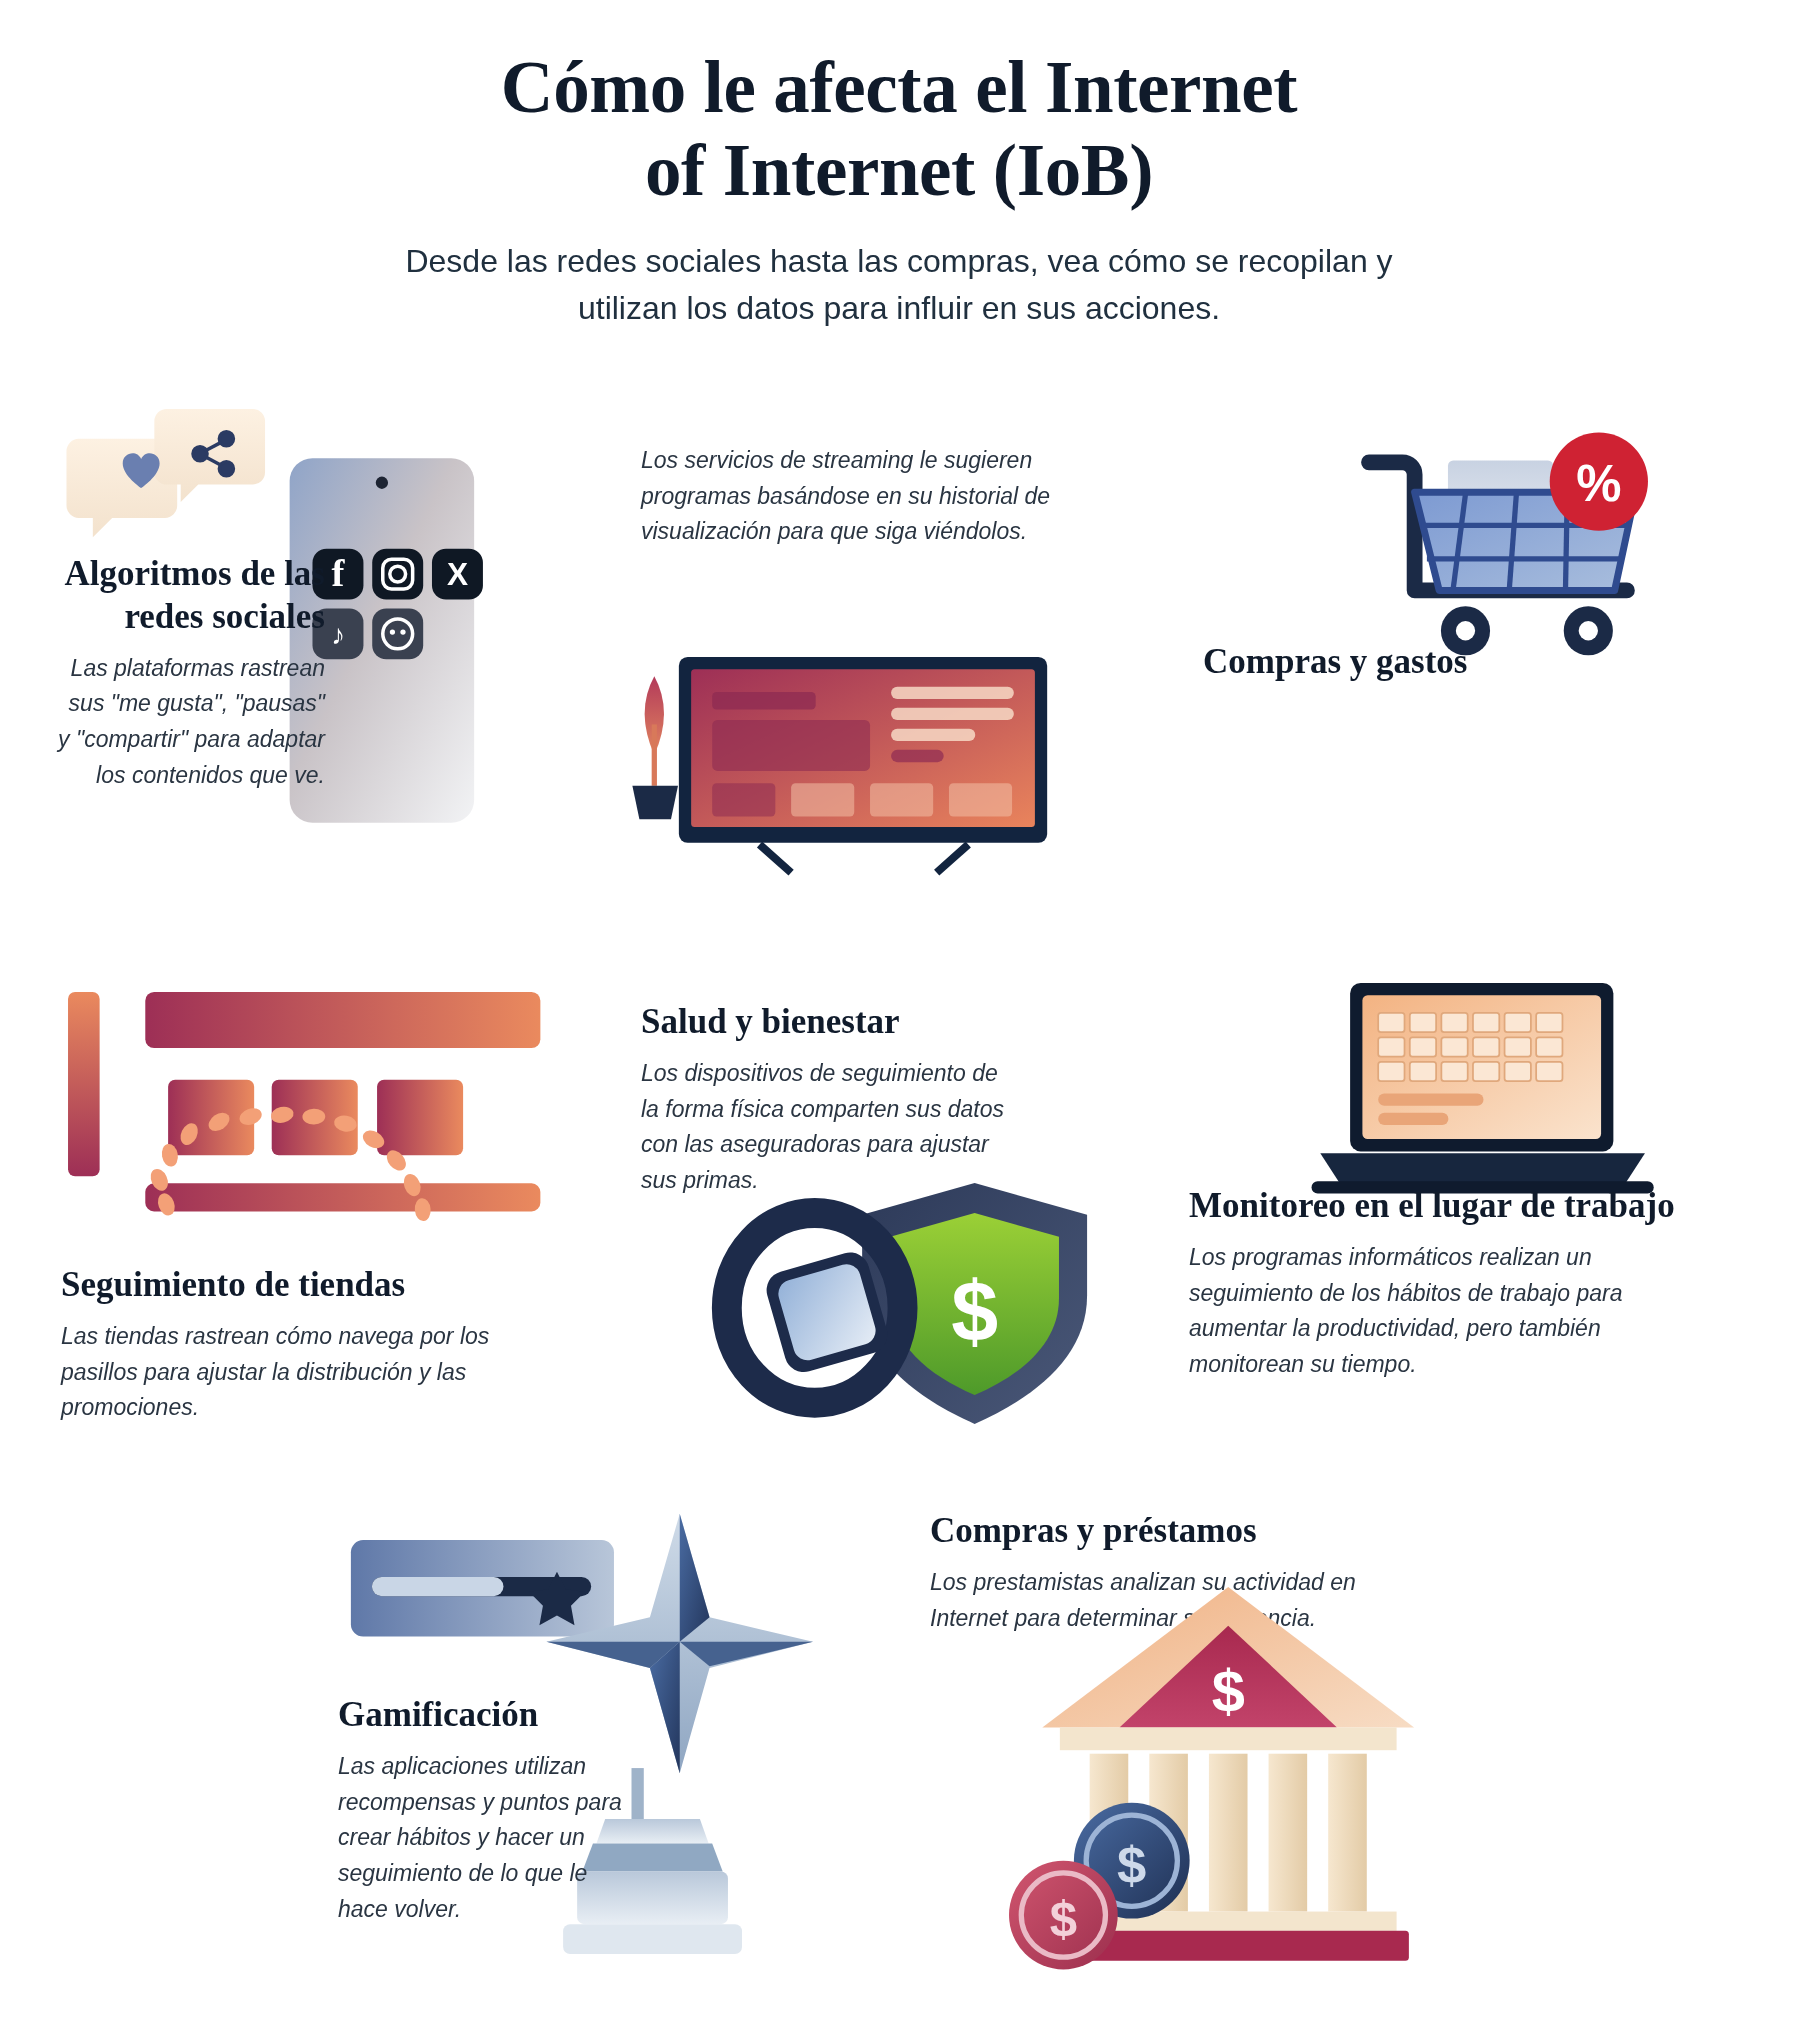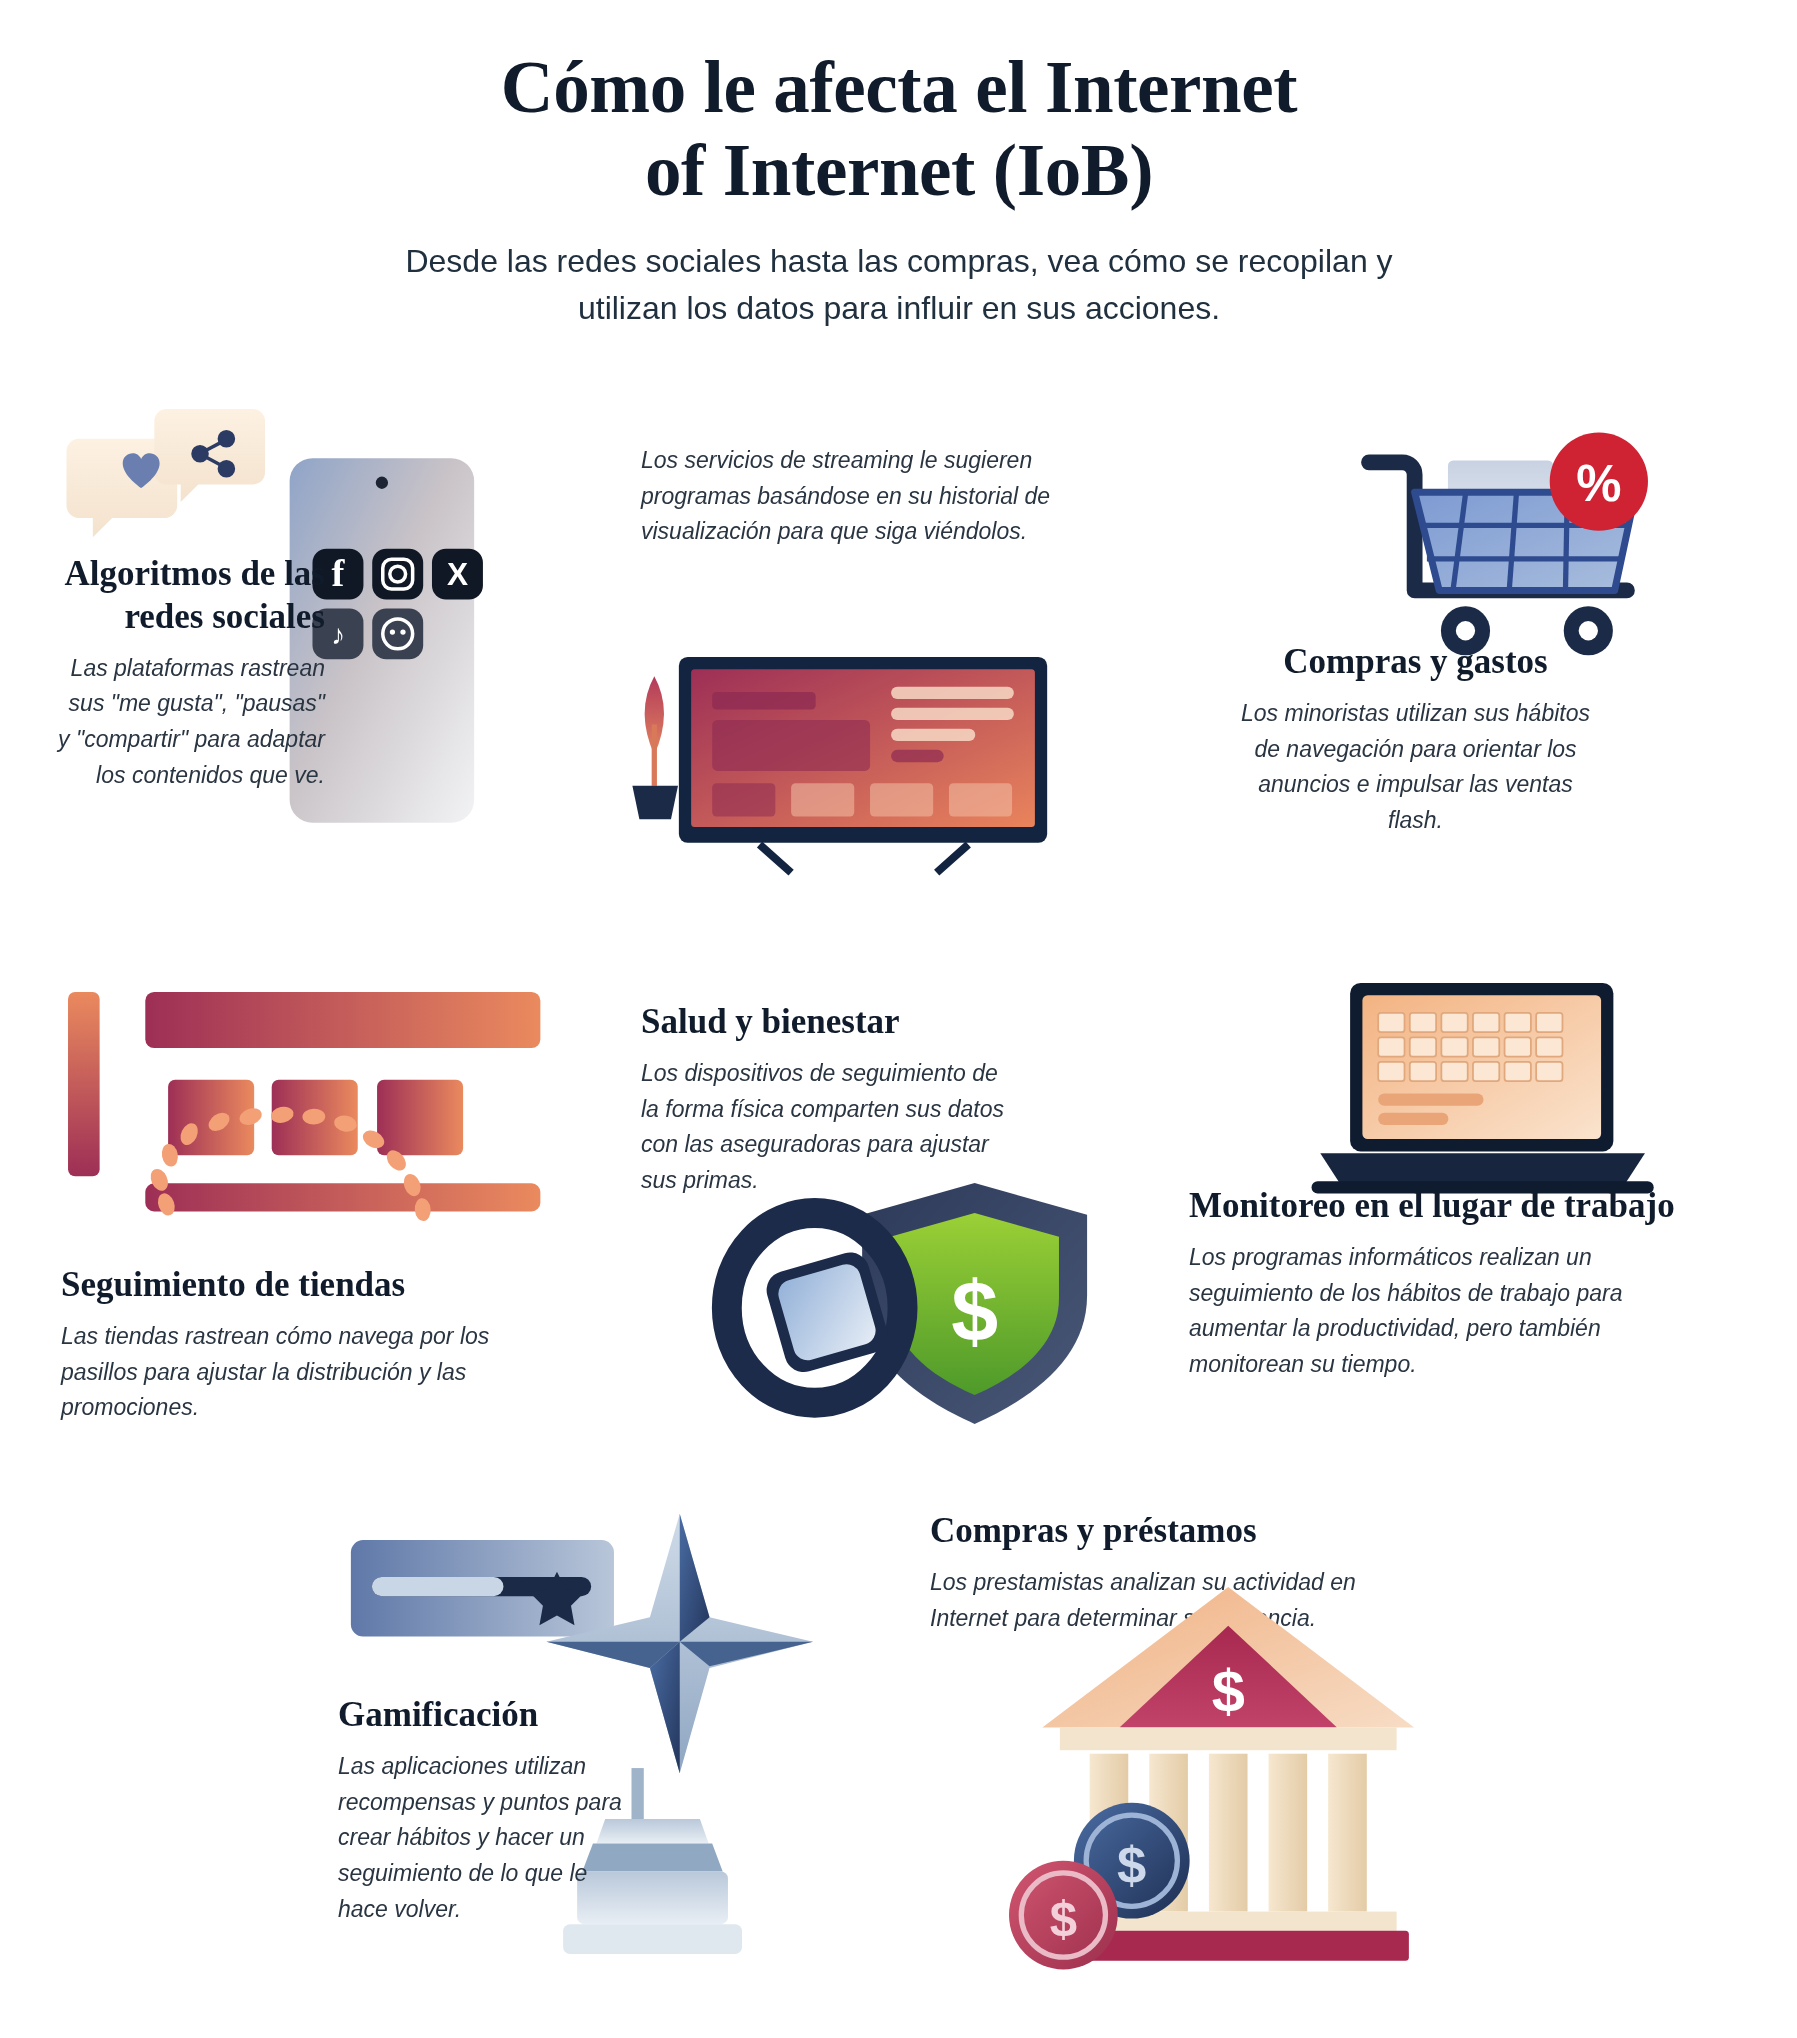--- a/index.html
+++ b/index.html
@@ -63,21 +63,21 @@
   }
 
   
   svg { display: block; overflow: visible; }
 
   
   #b-social      { left: 53px;  top: 553px;  width: 272px; text-align: right; }
   #art-phone     { left: 70px;  top: 430px;  width: 492px; height: 413px; }
   #b-content     { left: 641px; top: 443px;  width: 456px; }
   #art-tv        { left: 628px; top: 641px;  width: 456px; height: 237px; }
-  #b-shopping    { left: 1240px;top: 641px;  width: 351px; text-align: center; }
+  #b-shopping    { left: 1203px;top: 641px;  width: 351px; }
   #art-cart      { left: 1369px;top: 443px;  width: 386px; height: 272px; }
 
   
   #art-store     { left: 61px;  top: 983px; width: 518px; height: 290px; }
   #b-store       { left: 61px;  top: 1264px; width: 500px; }
   #b-health      { left: 641px; top: 1001px; width: 377px; }
   #art-health    { left: 711px; top: 1176px; width: 413px; height: 255px; }
   #art-laptop    { left: 1308px;top: 974px; width: 351px; height: 246px; }
   #b-work        { left: 1189px;top: 1185px; width: 492px; }
 
@@ -219,21 +219,20 @@
         <circle cx="110" cy="214" r="11" fill="#fff"></circle>
       <circle cx="250" cy="214" r="28" fill="#1b2a46"></circle>
         <circle cx="250" cy="214" r="11" fill="#fff"></circle>
       <circle cx="262" cy="44" r="56" fill="#cf2233"></circle>
       <text x="262" y="66" font-family="Liberation Sans, sans-serif" font-size="58" font-weight="bold" fill="#fff" text-anchor="middle">%</text>
     </svg>
   </div>
 
   <div class="block" id="b-shopping">
     <h2 class="card-title">Compras y gastos</h2>
-    <p class="card-body">Los minoristas utilizan sus hábitos de navegación para orientar los anuncios e impulsar las ventas flash.</p>
   </div>
 
   <div class="block" id="art-store">
     <svg width="518" height="290" viewBox="0 0 590 330">
       <defs>
         <linearGradient id="gShelf" x1="0" y1="0" x2="1" y2="0">
           <stop offset="0%" stop-color="#9d2f56"></stop>
           <stop offset="100%" stop-color="#ea8a5e"></stop>
         </linearGradient>
         <linearGradient id="gShelfV" x1="0" y1="0" x2="0" y2="1">

